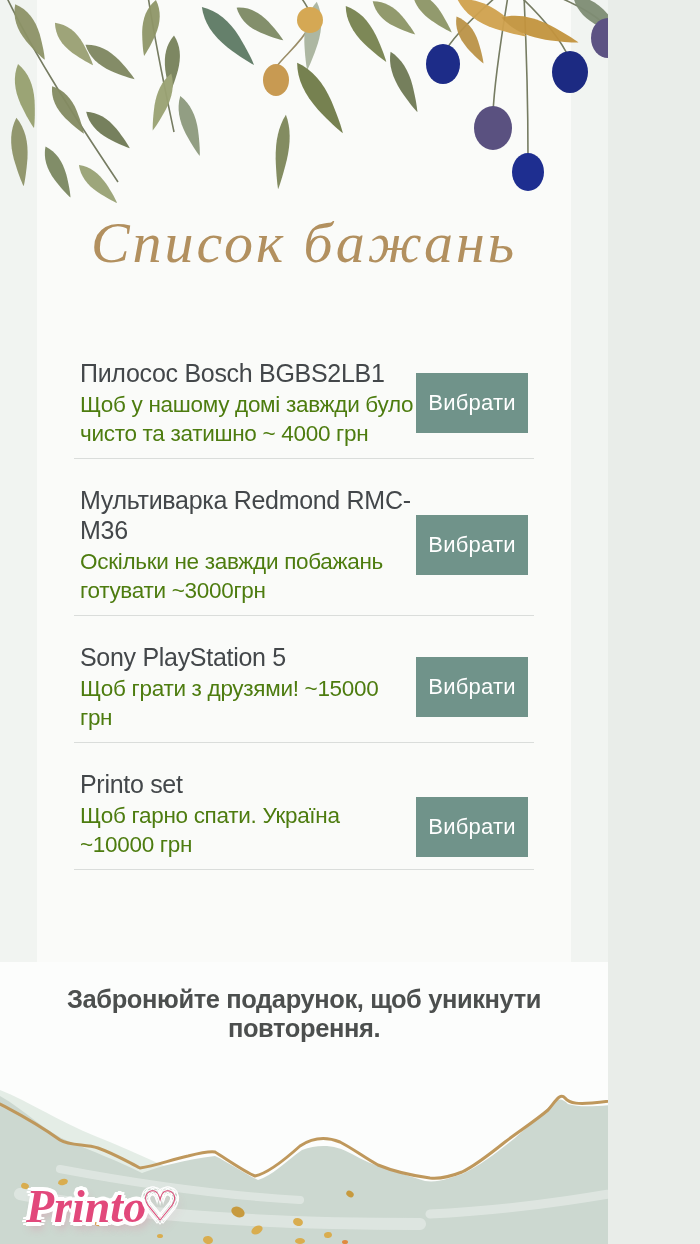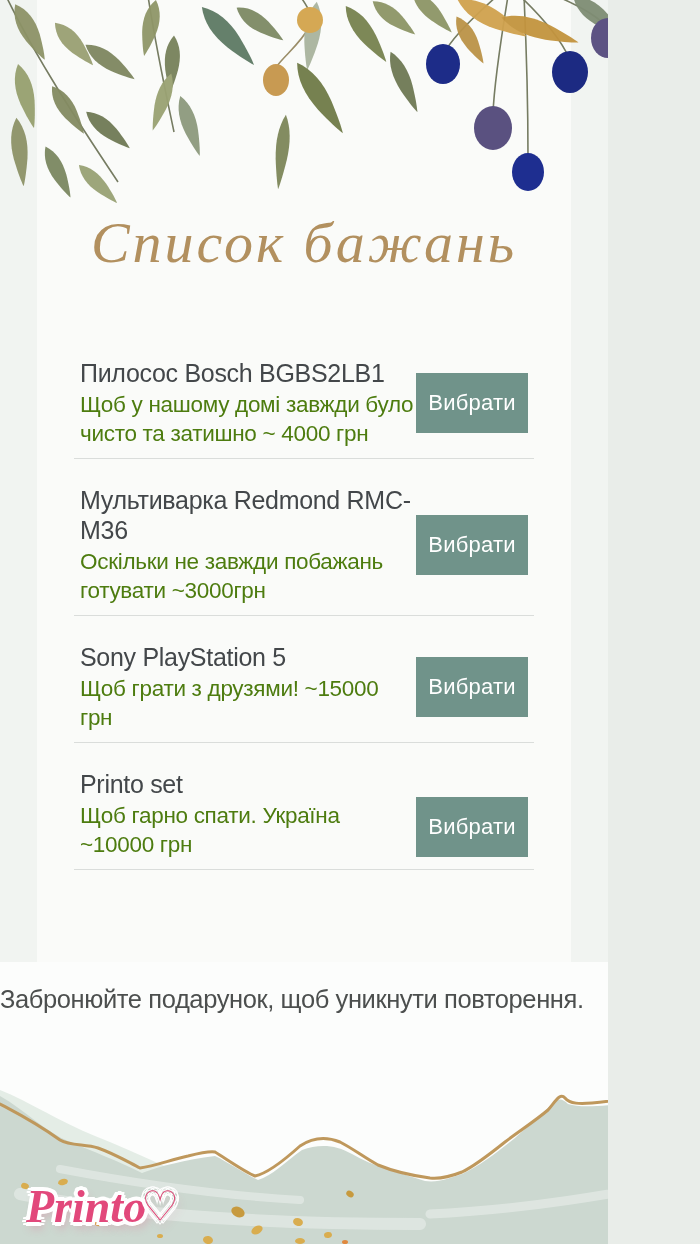--- a/index.html
+++ b/index.html
@@ -42,22 +42,22 @@
     flex:0 0 auto;width:112px;height:60px;border:none;border-radius:0;
     background:#70938a;color:#ffffff;font-size:22px;letter-spacing:0.2px;
     font-family:"Liberation Sans",sans-serif;cursor:pointer;
   }
   .item:last-child .choose-btn{margin-top:26px;}
   .footer{
     position:absolute;left:0;right:0;top:962px;bottom:0;
     background:#fcfdfc;z-index:2;
   }
   .reminder{
-    margin:0;padding-top:23px;
-    font-size:25.5px;color:#4c4f4e;letter-spacing:-0.4px;
+    margin:0;padding-top:23px;text-align:center;
+    font-size:25.5px;color:#4c4f4e;letter-spacing:-0.4px;font-weight:bold;
   }
   .watercolor{position:absolute;left:0;bottom:0;width:700px;height:170px;}
   .brand{
     position:absolute;left:26px;bottom:14px;z-index:3;
     font-family:"Liberation Serif",serif;font-style:italic;font-weight:700;
     font-size:46px;color:#e2487b;line-height:1;
     text-shadow:
       -3px -3px 0 #fff, 3px -3px 0 #fff, -3px 3px 0 #fff, 3px 3px 0 #fff,
       0 -4px 0 #fff, 0 4px 0 #fff, -4px 0 0 #fff, 4px 0 0 #fff,
       3px 6px 8px rgba(226,72,123,0.35);

